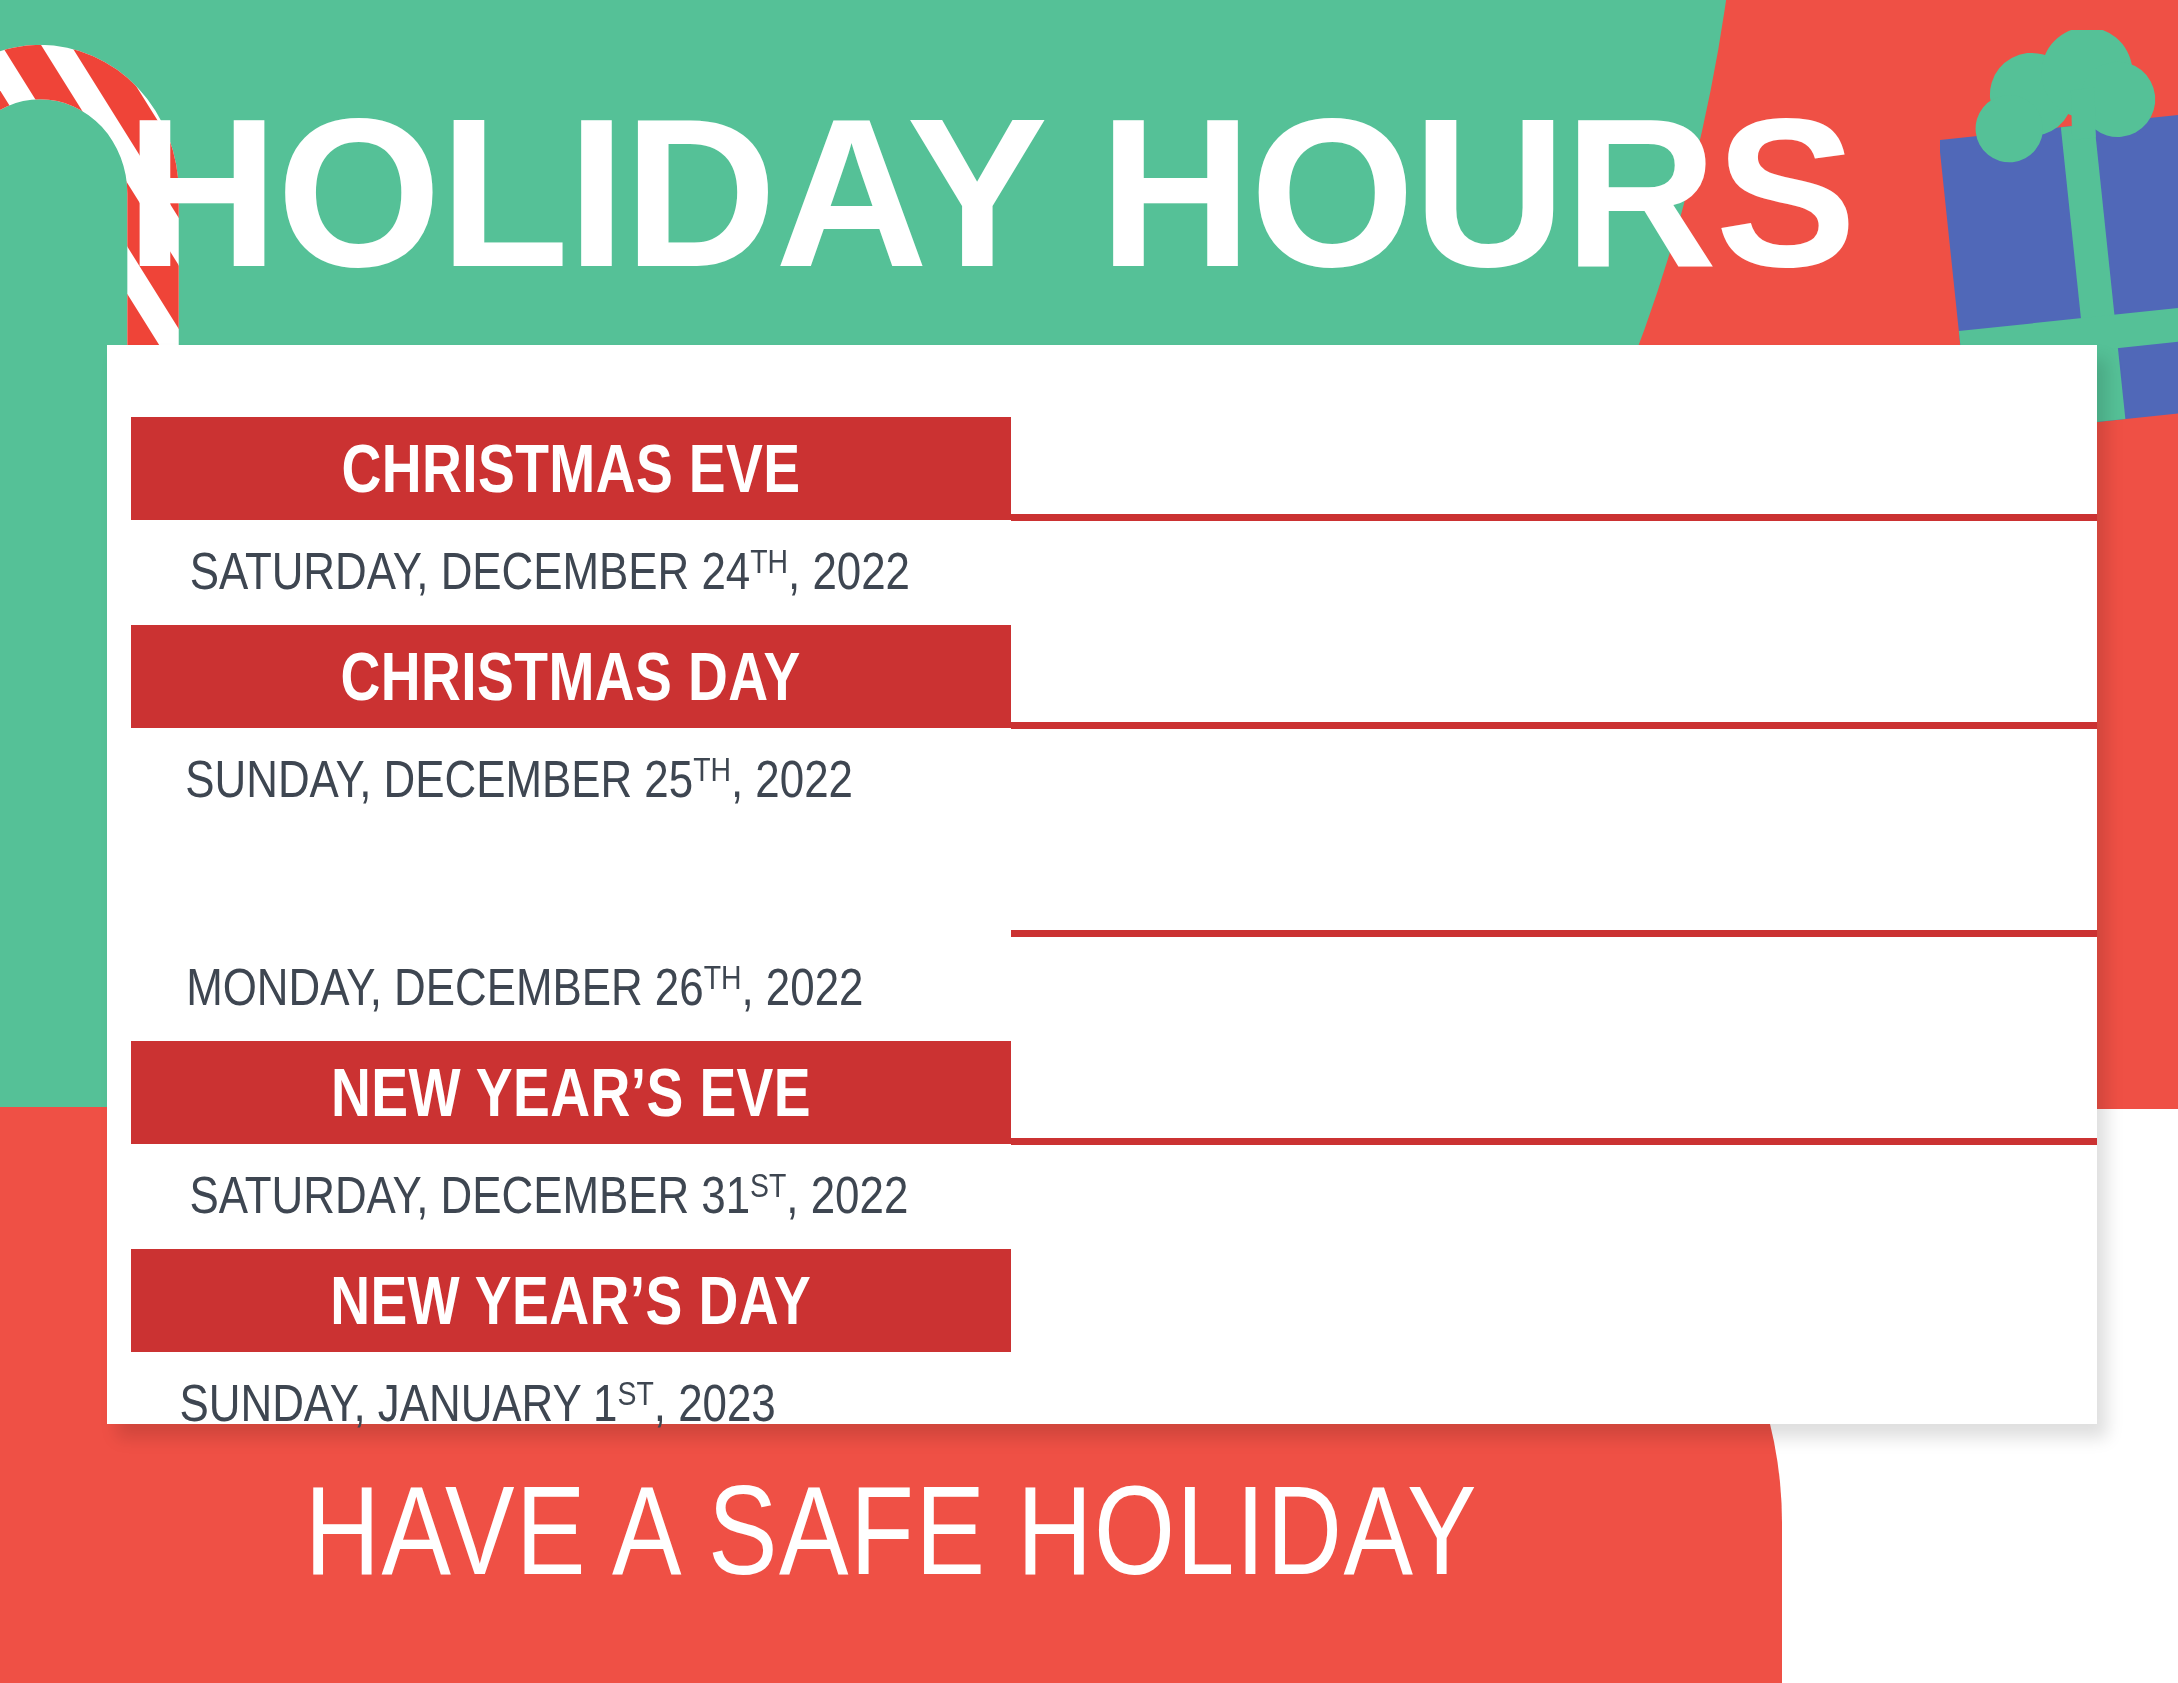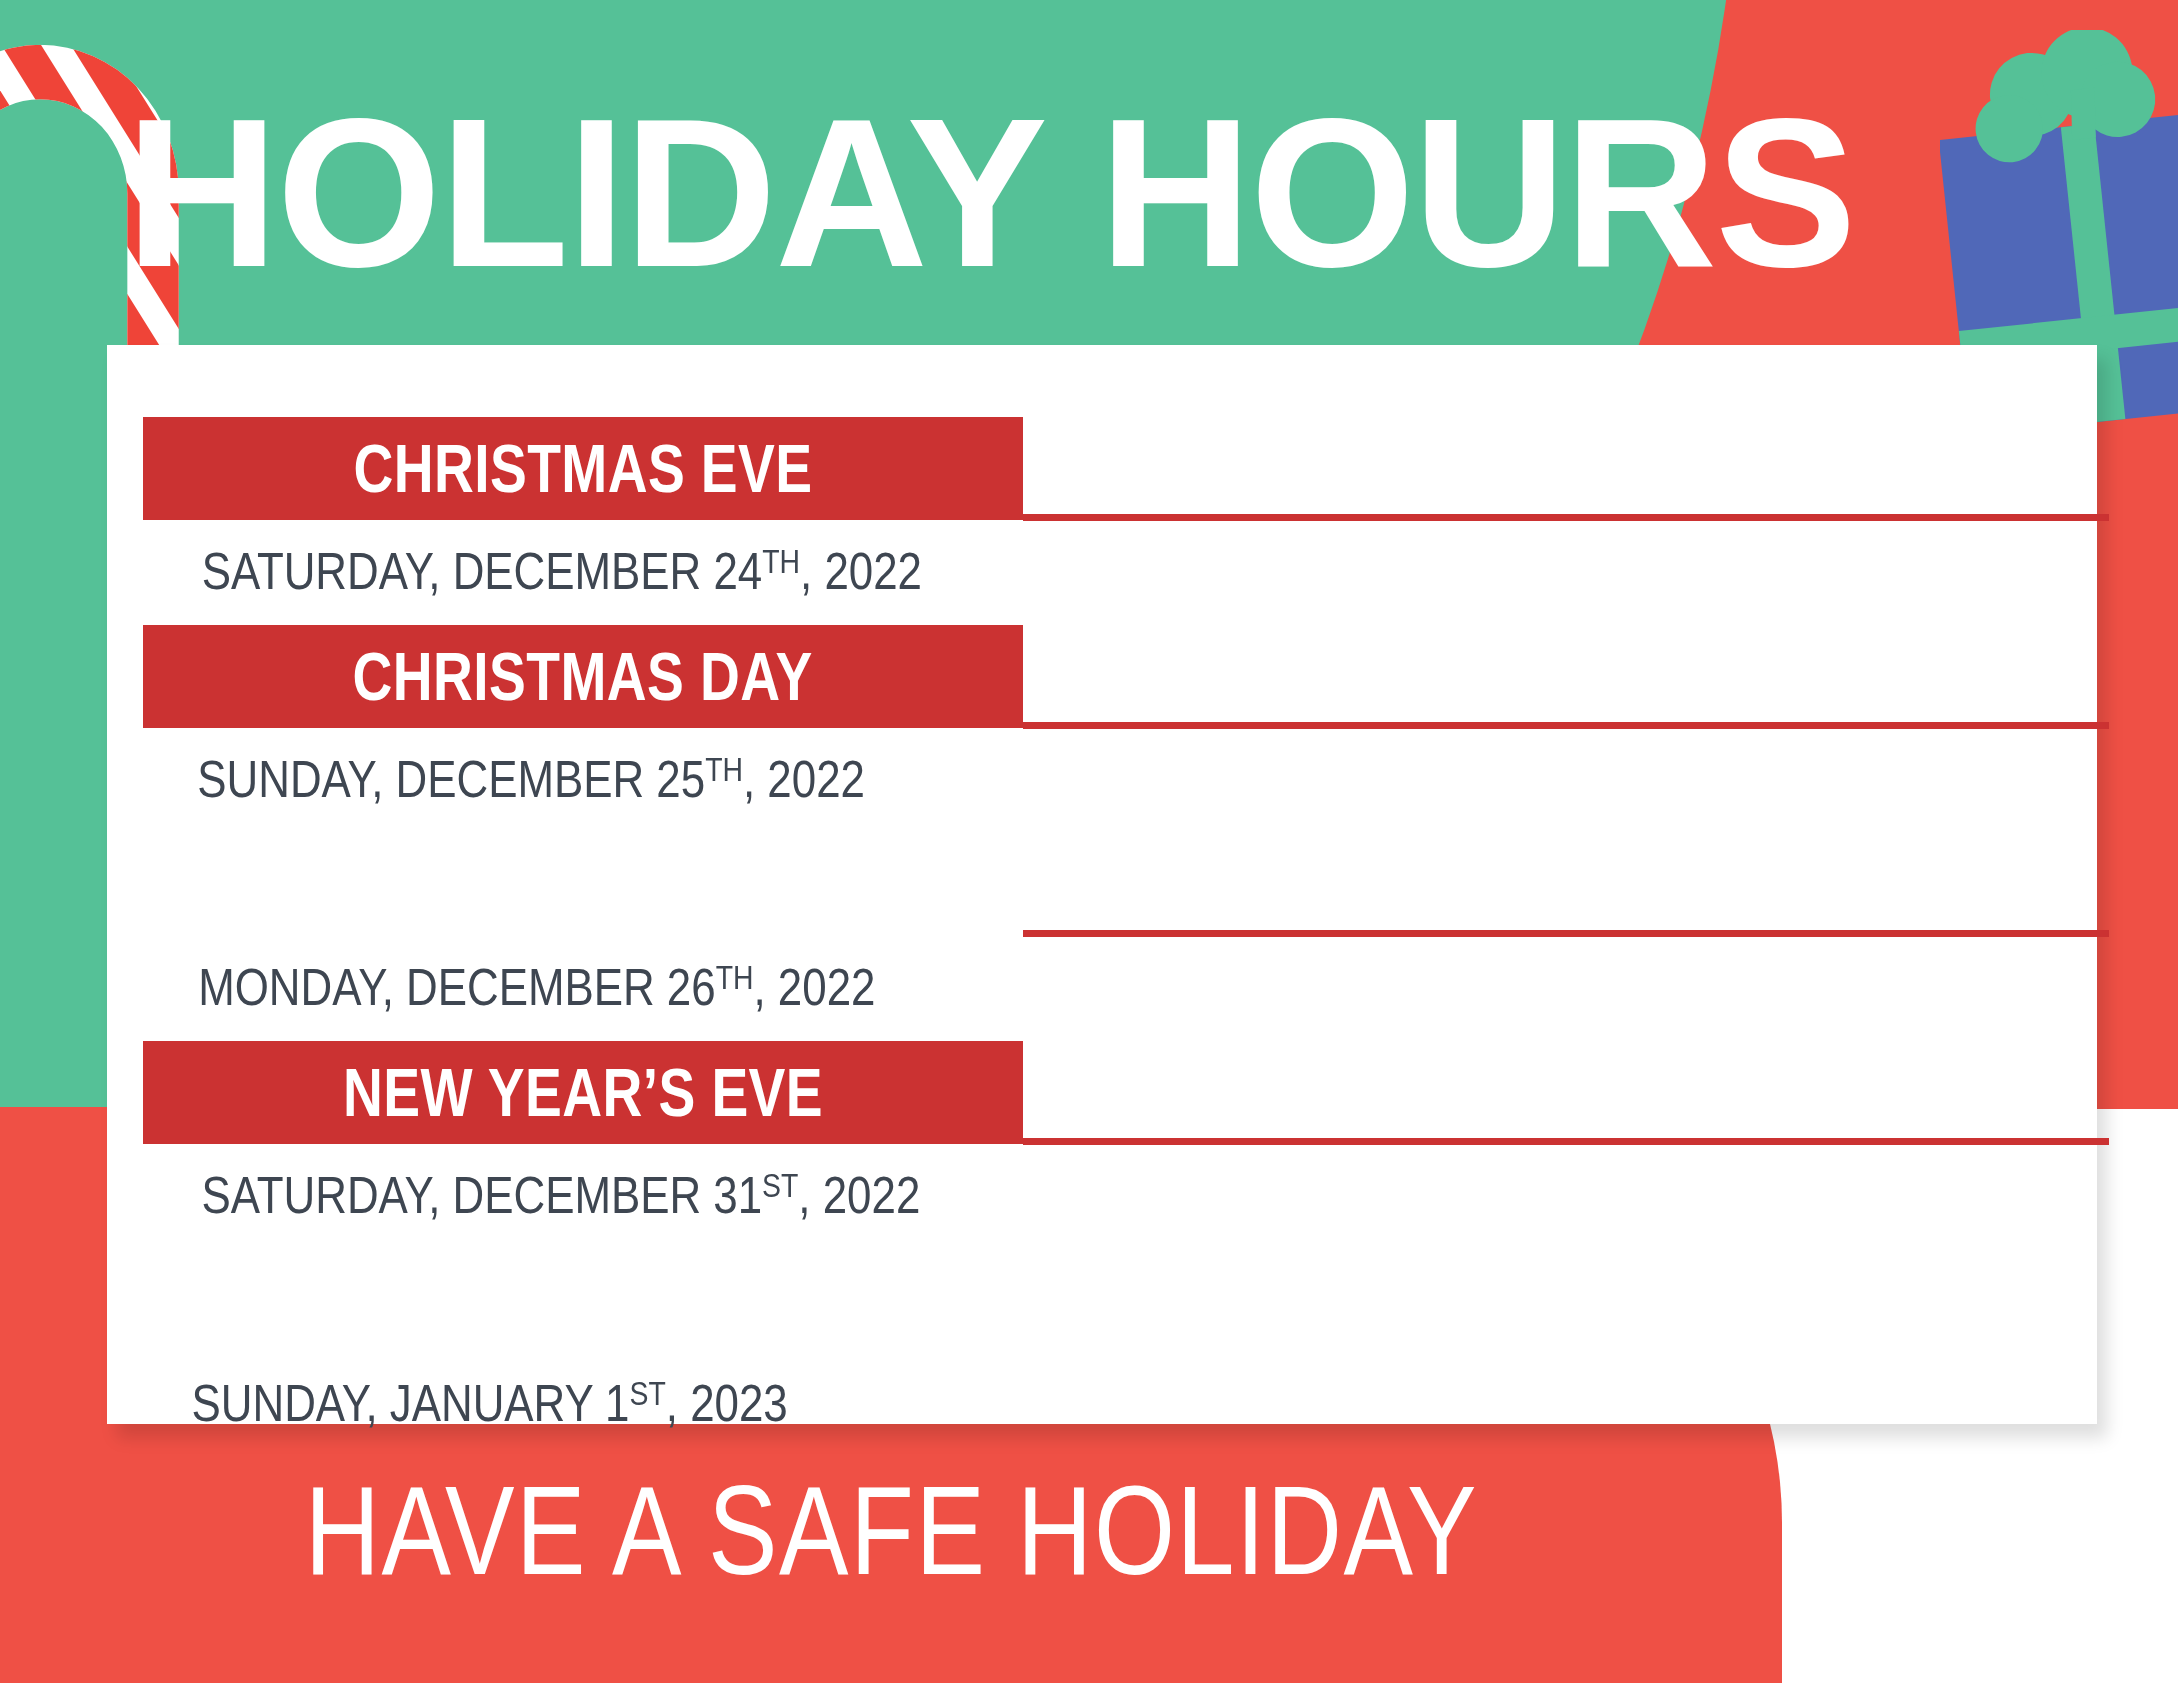--- a/index.html
+++ b/index.html
@@ -24,21 +24,21 @@
 
   
   .title{position:absolute;left:0;top:87px;width:1980px;text-align:center;
          font-size:212px;line-height:212px;font-weight:700;color:#ffffff;
          letter-spacing:-2px;white-space:nowrap;}
 
   
   .card{position:absolute;left:107px;top:345px;width:1990px;height:1079px;
         background:#ffffff;box-shadow:10px 14px 16px rgba(0,0,0,.13);}
 
-  .rows{position:absolute;left:0;top:0;width:1990px;height:1079px;margin-left:12px;}
+  .rows{position:absolute;left:0;top:0;width:1990px;height:1079px;}
 
   .row{position:absolute;left:24px;width:1966px;height:210px;}
   .row .bar{position:absolute;left:0;top:0;width:880px;height:103px;background:#CB3232;
             display:flex;align-items:center;justify-content:center;}
   .row .bar span{font-size:69px;line-height:69px;font-weight:700;color:#ffffff;
             letter-spacing:0.5px;white-space:nowrap;
             transform:scaleX(.80);transform-origin:center center;}
   .row .rule{position:absolute;left:880px;top:97px;width:1086px;height:7px;background:#CB3232;}
   .row .date{position:absolute;left:0;top:107px;width:880px;
             font-size:51px;line-height:75px;color:#3E4651;white-space:nowrap;}
@@ -130,20 +130,23 @@
 
       <div class="row r3">
         <div class="bar">
           <span>NEW YEAR’S EVE</span>
         </div>
         <div class="rule"></div>
         <div class="date"><span class="shrink"><b>SATURDAY, DECEMBER 31</b><i>ST</i><b>, 2022</b></span></div>
       </div>
 
       <div class="row r4">
+        <div class="bar">
+          <span>NEW YEAR’S DAY</span>
+        </div>
 
         <div class="date"><span class="shrink"><b>SUNDAY, JANUARY 1</b><i>ST</i><b>, 2023</b></span></div>
       </div>
 
     </div>
   </div>
 
   <div class="footer"><span>HAVE A SAFE HOLIDAY</span></div>
 
 </div>

